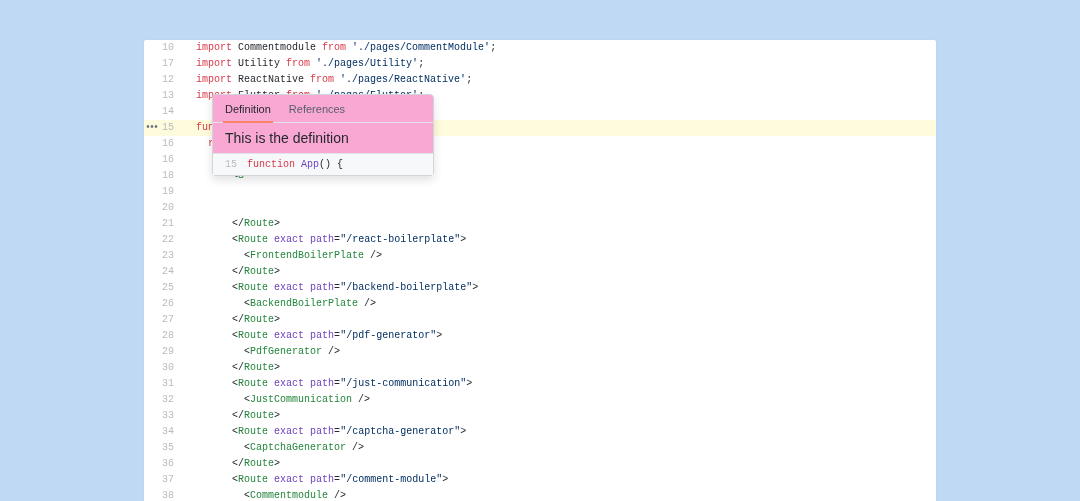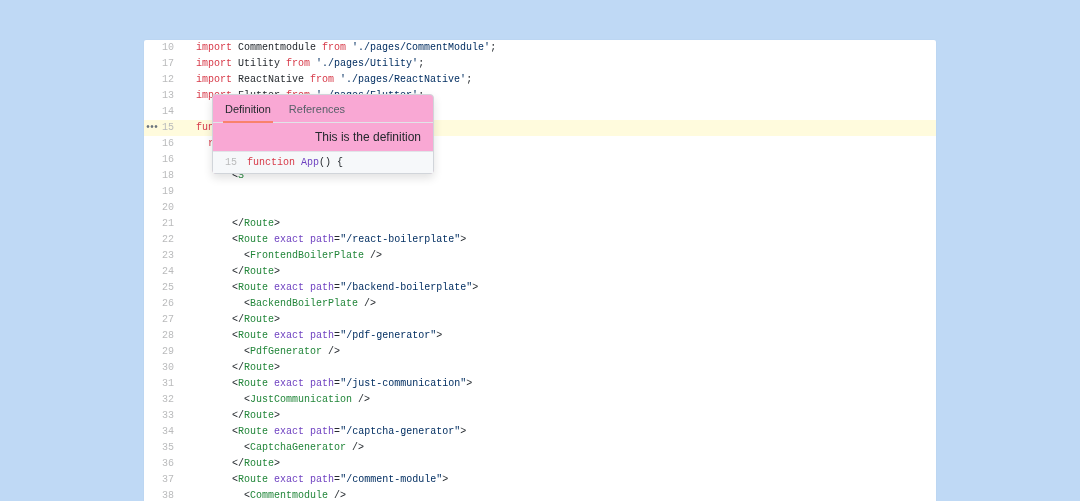--- a/index.html
+++ b/index.html
@@ -90,23 +90,22 @@
       font-size: 11px;
     }
     .popup-tab.active {
       color: #24292e;
       border-bottom: 2px solid #f9826c;
       margin-bottom: -1px;
       font-weight: 500;
     }
     .popup-body {
       padding: 7px 12px;
-      font-size: 12px;
+      font-size: 14px;
       color: #24292e;
-      text-align: right;
     }
     .popup-code {
       background: #f6f8fa;
       border-top: 1px solid #e1e4e8;
       padding: 5px 12px;
       font-family: SFMono-Regular, Consolas, "Liberation Mono", Menlo, monospace;
       font-size: 10px;
       display: flex;
       gap: 10px;
     }

